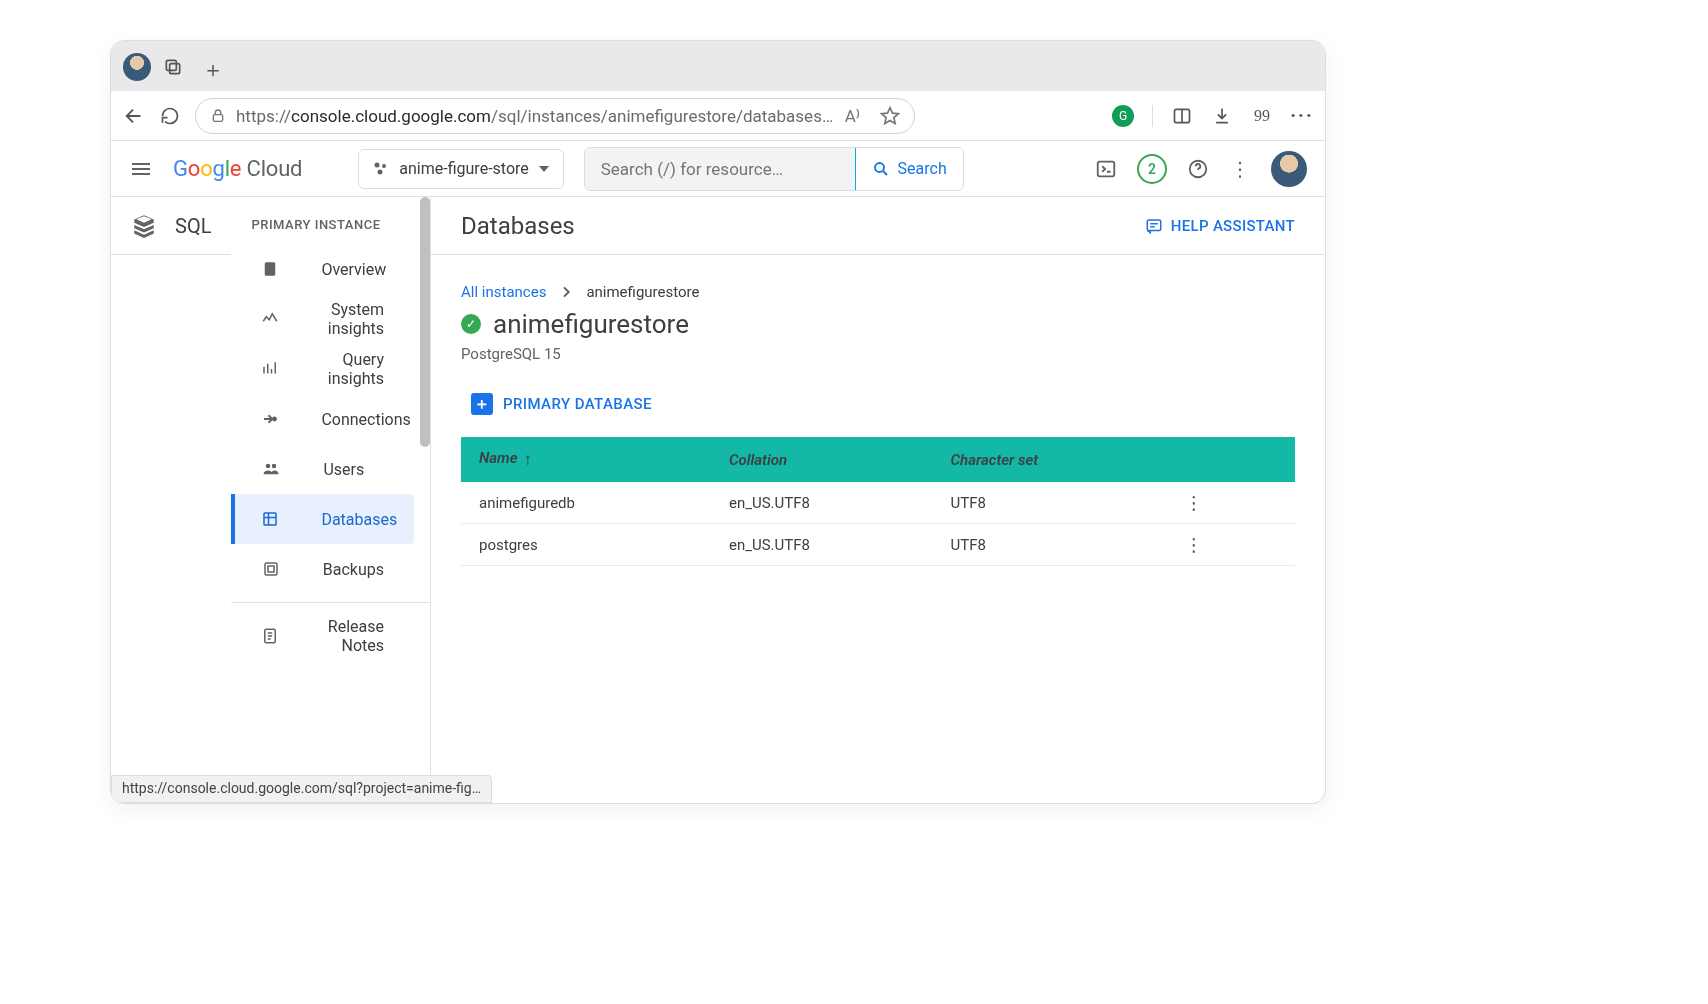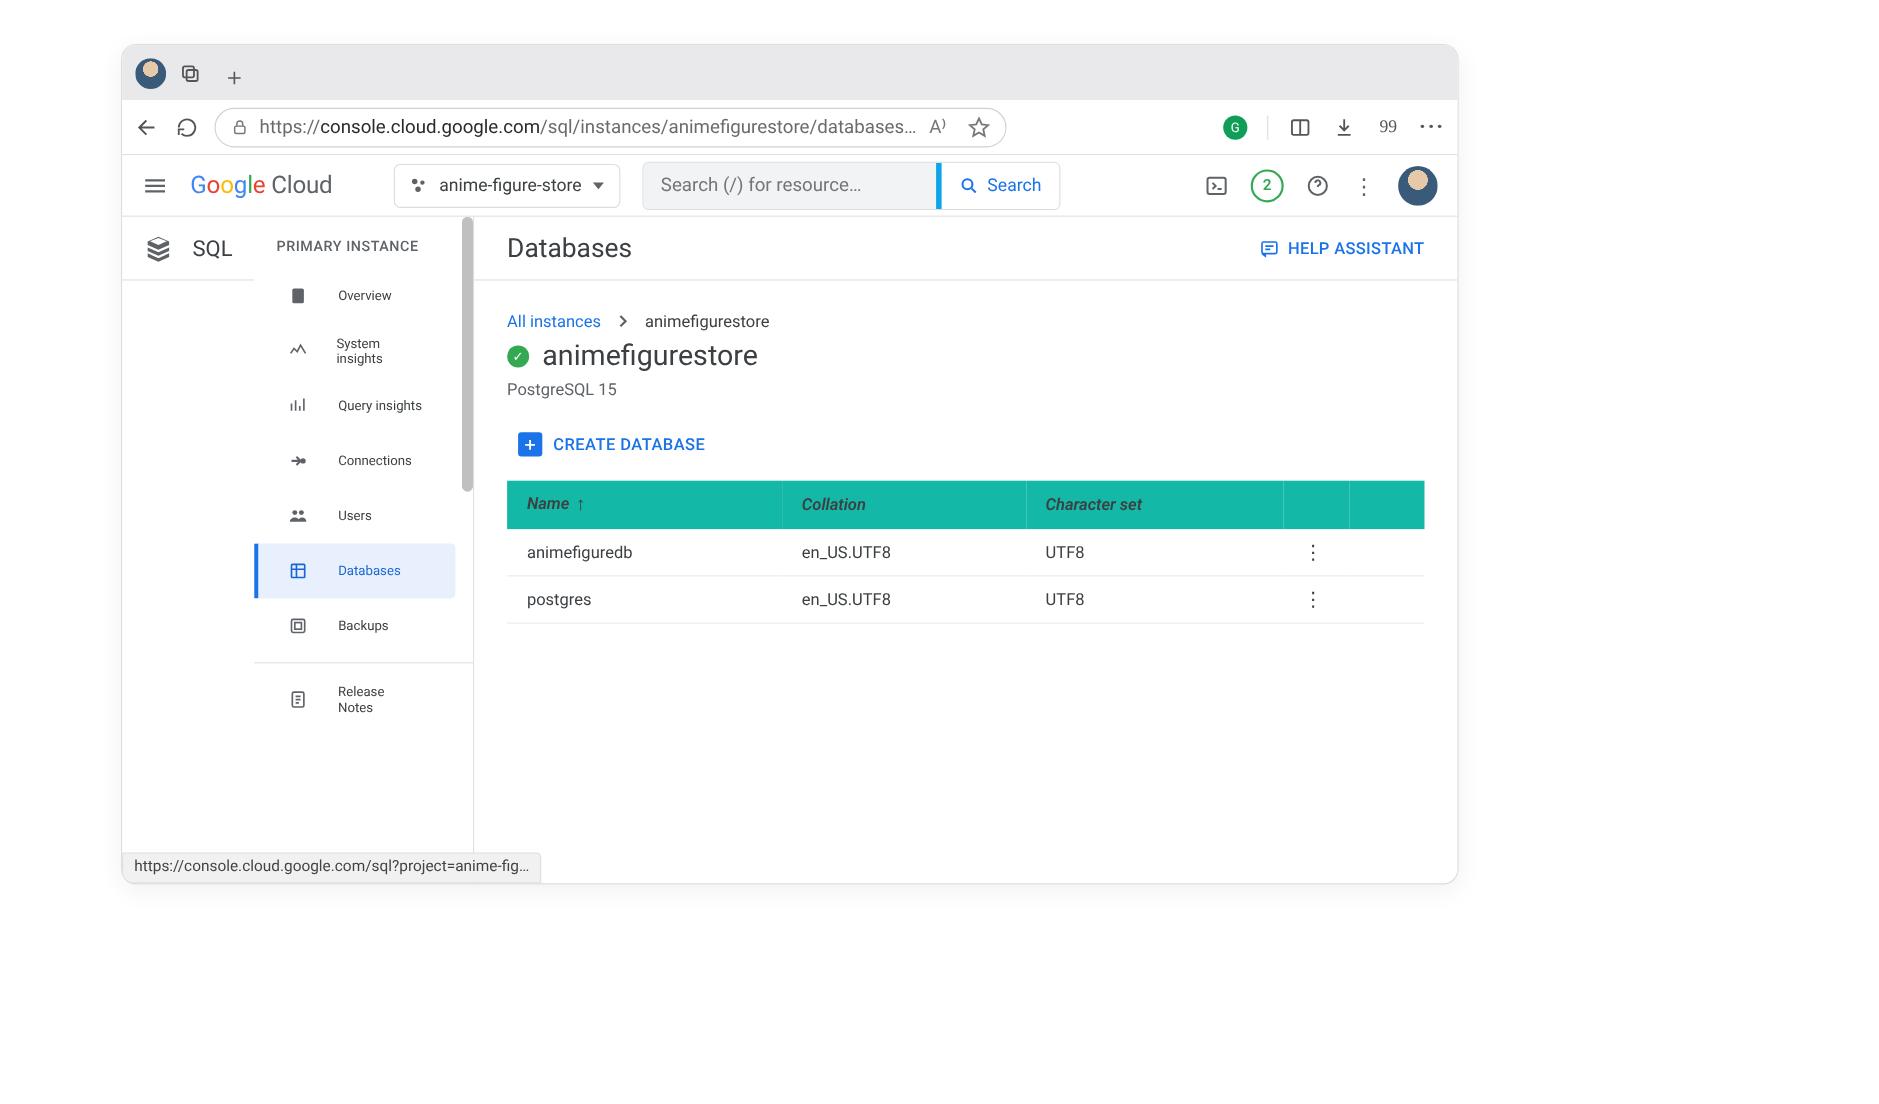--- a/index.html
+++ b/index.html
@@ -29,34 +29,34 @@
   .circ-g { width: 22px; height: 22px; border-radius: 50%; background: #0f9d58; color: #fff; font-size: 12px; display:flex; align-items:center; justify-content:center; }
   
   .gcp-header { height: 56px; border-bottom: 1px solid #e0e0e0; display: flex; align-items: center; padding: 0 18px; gap: 20px; }
   .ham { width: 24px; height: 24px; color: #5f6368; }
   .gcp-logo { font-size: 22px; font-weight: 400; letter-spacing: -0.2px; }
   .gcp-logo .g1{color:#4285F4}.gcp-logo .g2{color:#EA4335}.gcp-logo .g3{color:#FBBC05}.gcp-logo .g4{color:#4285F4}.gcp-logo .g5{color:#34A853}.gcp-logo .g6{color:#EA4335}.gcp-logo .rest{color:#5f6368; font-weight:400}
   .proj-picker { height: 40px; border: 1px solid #dadce0; border-radius: 6px; display: flex; align-items: center; padding: 0 14px; gap: 10px; font-size: 16px; color: #3c4043; margin-left: 36px; }
   .proj-picker .caret { border-top: 6px solid #5f6368; border-left: 5px solid transparent; border-right: 5px solid transparent; }
   .search-wrap { display: flex; align-items: center; height: 44px; border: 1px solid #dadce0; border-radius: 6px; overflow: hidden; flex: 1; max-width: 380px; }
   .search-wrap input { border: none; outline: none; background: #f1f3f4; height: 100%; padding: 0 16px; font-size: 17px; color: #5f6368; flex: 1; }
-  .search-wrap .btn { background: #fff; border-left: 5px solid #0ea5e9; height: 100%; padding: 0 16px; display: flex; align-items: center; gap: 8px; color: #1a73e8; font-size: 16px; }
+  .search-wrap .btn { background: #fff; border-left: 1px solid #0ea5e9; height: 100%; padding: 0 16px; display: flex; align-items: center; gap: 8px; color: #1a73e8; font-size: 16px; }
   .hdr-right { display: flex; align-items: center; gap: 20px; margin-left: auto; }
   .hdr-right .ico { color: #5f6368; width: 22px; height: 22px; display:flex; align-items:center; justify-content:center; }
   .badge-circ { width: 30px; height: 30px; border: 2px solid #34a853; border-radius: 50%; display: flex; align-items: center; justify-content: center; color: #34a853; font-weight: 600; font-size: 14px; }
   .avatar { width: 36px; height: 36px; border-radius: 50%; background: #b0c4de; background-image: radial-gradient(circle at 50% 35%, #e6c9a8 30%, transparent 31%), linear-gradient(#3a5a7a,#3a5a7a); }
   
   .body-row { display: flex; height: calc(100% - 156px); }
   .sidebar { width: 320px; border-right: 1px solid #e0e0e0; display: flex; flex-direction: row; }
   .sidebar-header { height: 58px; display: flex; align-items: center; gap: 18px; padding: 0 20px; border-bottom: 1px solid #e0e0e0; font-size: 20px; color: #3c4043; }
   .db-icon { color: #5f6368; }
   .sidebar-scroll { flex: 1; overflow: hidden; position: relative; }
   .scroll-thumb { position: absolute; right: 0; top: 0; width: 10px; height: 250px; background: #c0c0c0; border-radius: 5px; }
   .section-label { padding: 20px 20px 12px; font-size: 13px; letter-spacing: 0.5px; color: #5f6368; font-weight: 500; }
-  .nav-item { height: 50px; display: flex; align-items: center; gap: 26px; padding: 0 30px; font-size: 12px; color: #3c4043; border-radius: 0 4px 4px 0; margin-right: 16px; }
+  .nav-item { height: 50px; display: flex; align-items: center; gap: 42px; padding: 0 30px; font-size: 16px; color: #3c4043; border-radius: 0 4px 4px 0; margin-right: 16px; text-align: right; }
   .nav-item.active { background: #e8f0fe; color: #1967d2; border-left: 4px solid #1a73e8; padding-left: 26px; }
   .nav-item .nicon { width: 20px; height: 20px; display:flex; align-items:center; justify-content:center; color: #5f6368; }
   .nav-item.active .nicon { color: #1967d2; }
   .divider { height: 1px; background: #e0e0e0; margin: 8px 0; }
   
   .main { flex: 1; display: flex; flex-direction: column; }
   .main-header { height: 58px; display: flex; align-items: center; padding: 0 30px; border-bottom: 1px solid #e0e0e0; font-size: 24px; color: #3c4043; }
   .assist { margin-left: auto; color: #1a73e8; font-size: 15px; font-weight: 500; display: flex; align-items: center; gap: 8px; letter-spacing: .3px; }
   .content { padding: 28px 30px; color: #3c4043; }
   .breadcrumb { display: flex; align-items: center; gap: 12px; font-size: 15px; margin-bottom: 8px; }
@@ -296,21 +296,21 @@
           </span>
           <span>animefigurestore</span>
         </div>
         <div class="instance-title">
           <span class="check">✓</span>
           <span>animefigurestore</span>
         </div>
         <div class="subtitle">PostgreSQL 15</div>
         <div class="create-btn">
           <span class="plus-box">＋</span>
-          <span>CREATE DATABASE</span>
+          <span>PRIMARY DATABASE</span>
         </div>
 
         <table>
           <thead>
             <tr>
               <th><span>Name</span><span class="sort">↑</span></th>
               <th>Collation</th>
               <th>Character set</th>
               <th style="width:60px"></th>
               <th></th>

